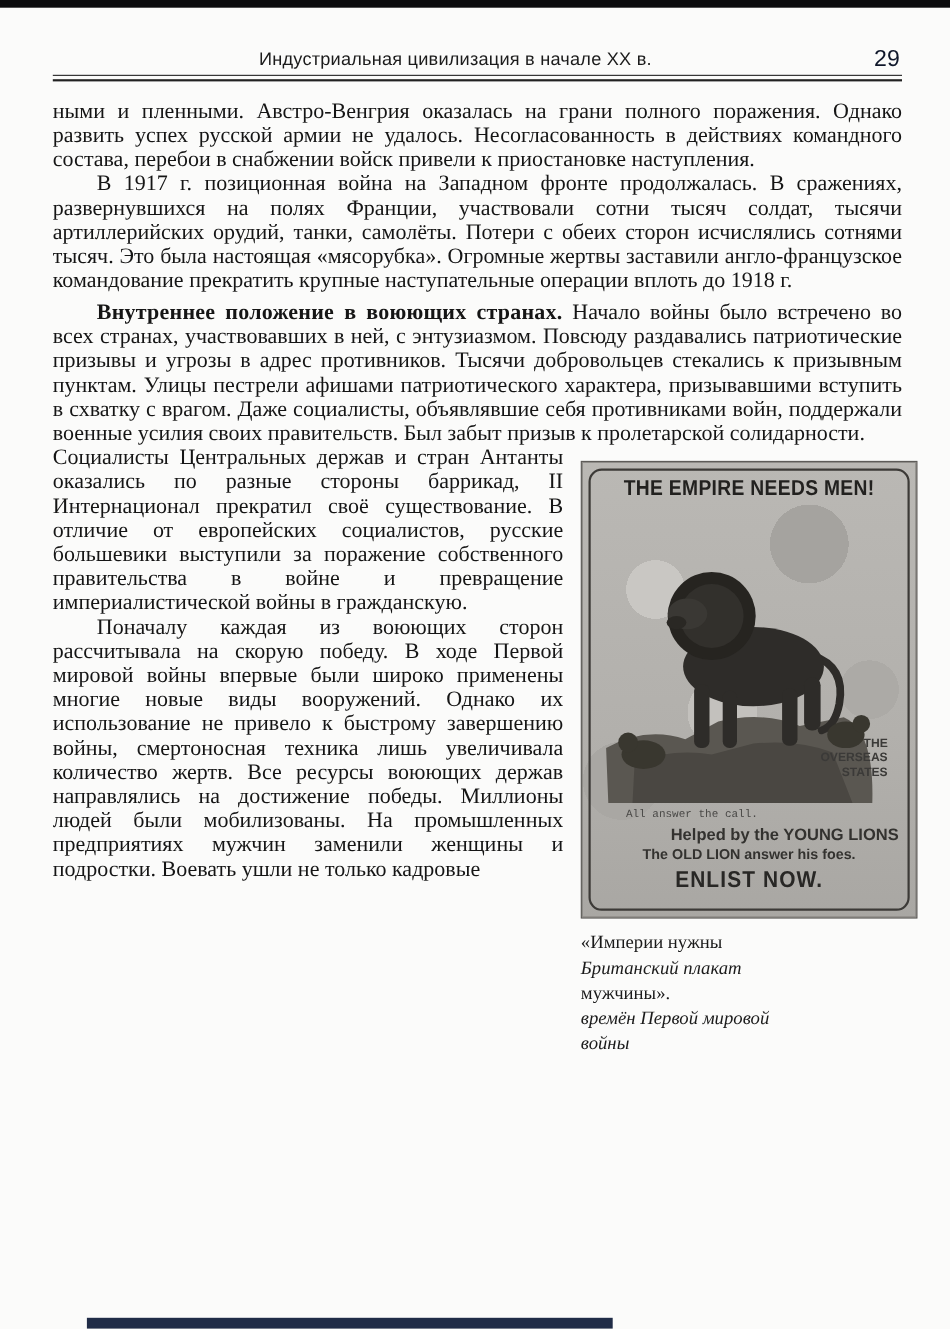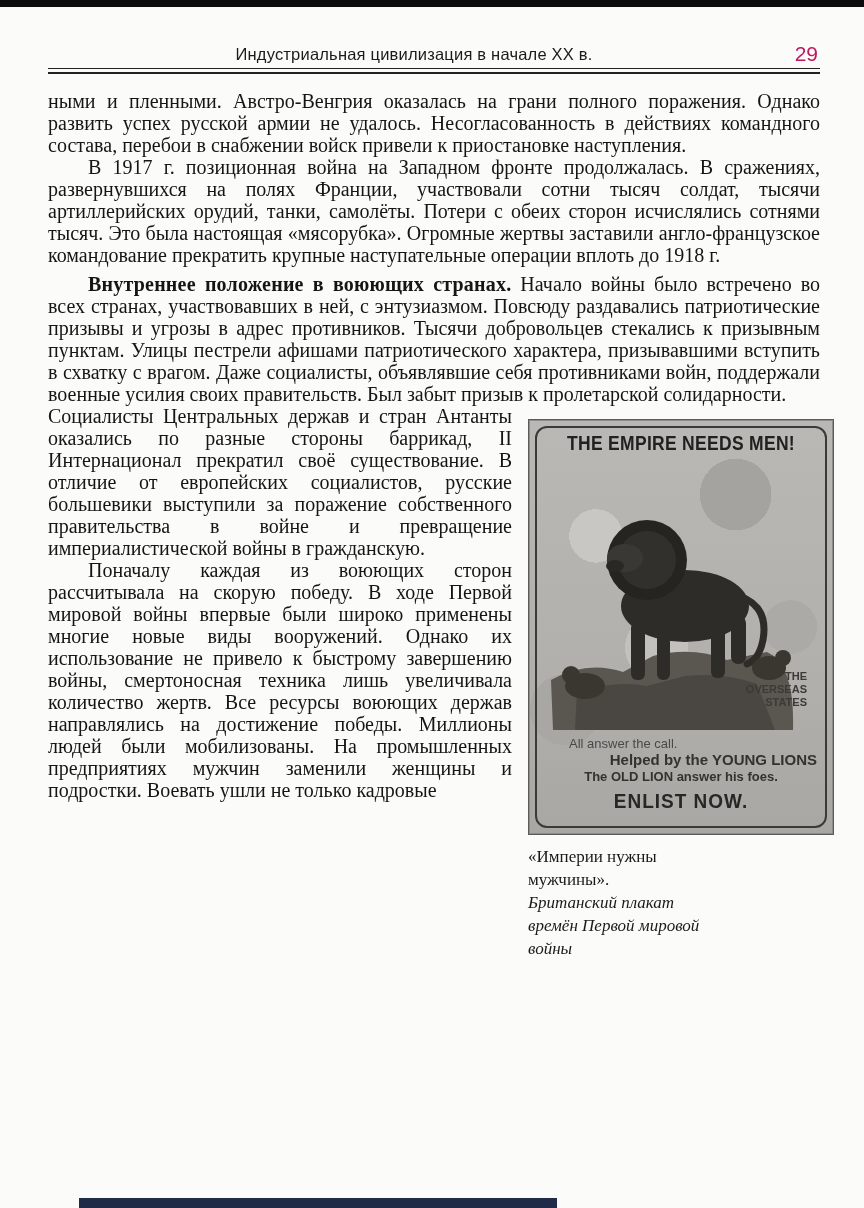--- a/index.html
+++ b/index.html
@@ -32,21 +32,21 @@
     font-family:"Liberation Sans", sans-serif;
   }
   .rh-title{
     position:absolute;left:0;right:40px;bottom:2px;
     text-align:center;
     font-size:16.5px;color:#1b1b1b;
     letter-spacing:0.2px;
   }
   .rh-pagenum{
     position:absolute;right:2px;bottom:0;
-    font-size:21px;color:#be185d;
+    font-size:21px;color:#0f172a;
   }
   .head-rule{
     height:3px;
     border-top:1.5px solid #222;
     border-bottom:2.5px solid #222;
     margin-top:2px;
   }
   
   main{display:block;margin-top:16px;}
   p{
@@ -101,22 +101,22 @@
   }
   .poster-overseas{
     position:absolute;top:250px;right:26px;width:86px;
     text-align:right;
     font-family:"Liberation Sans", sans-serif;
     font-weight:bold;font-size:11px;line-height:13px;
     color:#3b3a38;
   }
   .poster-call{
     position:absolute;top:316px;left:40px;
-    font-family:Liberation Sans, sans-serif;
-    font-size:13px;color:#4a4947;
+    font-family:Liberation Mono, monospace;
+    font-size:10px;color:#4a4947;
   }
   .poster-helped{
     position:absolute;top:331px;left:0;right:16px;text-align:right;
     font-family:"Liberation Sans", sans-serif;
     font-weight:bold;font-size:15px;color:#33322f;
   }
   .poster-defies{
     position:absolute;top:349px;left:0;right:0;text-align:center;
     font-family:"Liberation Sans", sans-serif;
     font-weight:bold;font-size:13px;color:#33322f;
@@ -187,22 +187,22 @@
 
           <div class="poster-overseas">THE OVERSEAS STATES</div>
           <div class="poster-call">All answer the call.</div>
           <div class="poster-helped">Helped by the YOUNG LIONS</div>
           <div class="poster-defies">The OLD LION answer his foes.</div>
           <div class="poster-enlist">ENLIST NOW.</div>
         </div>
 
         <figcaption>
           <span class="cap-line">«Империи нужны</span>
+          <span class="cap-line cap-credit">Британский плакат</span>
           <span class="cap-line">мужчины».</span>
-          <span class="cap-line cap-credit">Британский плакат</span>
           <span class="cap-line cap-credit">времён Первой мировой</span>
           <span class="cap-line cap-credit">войны</span>
         </figcaption>
       </figure>
 
       <p class="noindent">Социалисты Центральных держав и стран Антанты оказались по разные стороны баррикад, II Интернационал прекратил своё существование. В отличие от европейских социалистов, русские большевики выступили за поражение собственного правительства в войне и превращение империалистической войны в гражданскую.</p>
 
       <p class="indent">Поначалу каждая из воюющих сторон рассчитывала на скорую победу. В ходе Первой мировой войны впервые были широко применены многие новые виды вооружений. Однако их использование не привело к быстрому завершению войны, смертоносная техника лишь увеличивала количество жертв. Все ресурсы воюющих держав направлялись на достижение победы. Миллионы людей были мобилизованы. На промышленных предприятиях мужчин заменили женщины и подростки. Воевать ушли не только кадровые</p>
     </div>
   </main>

